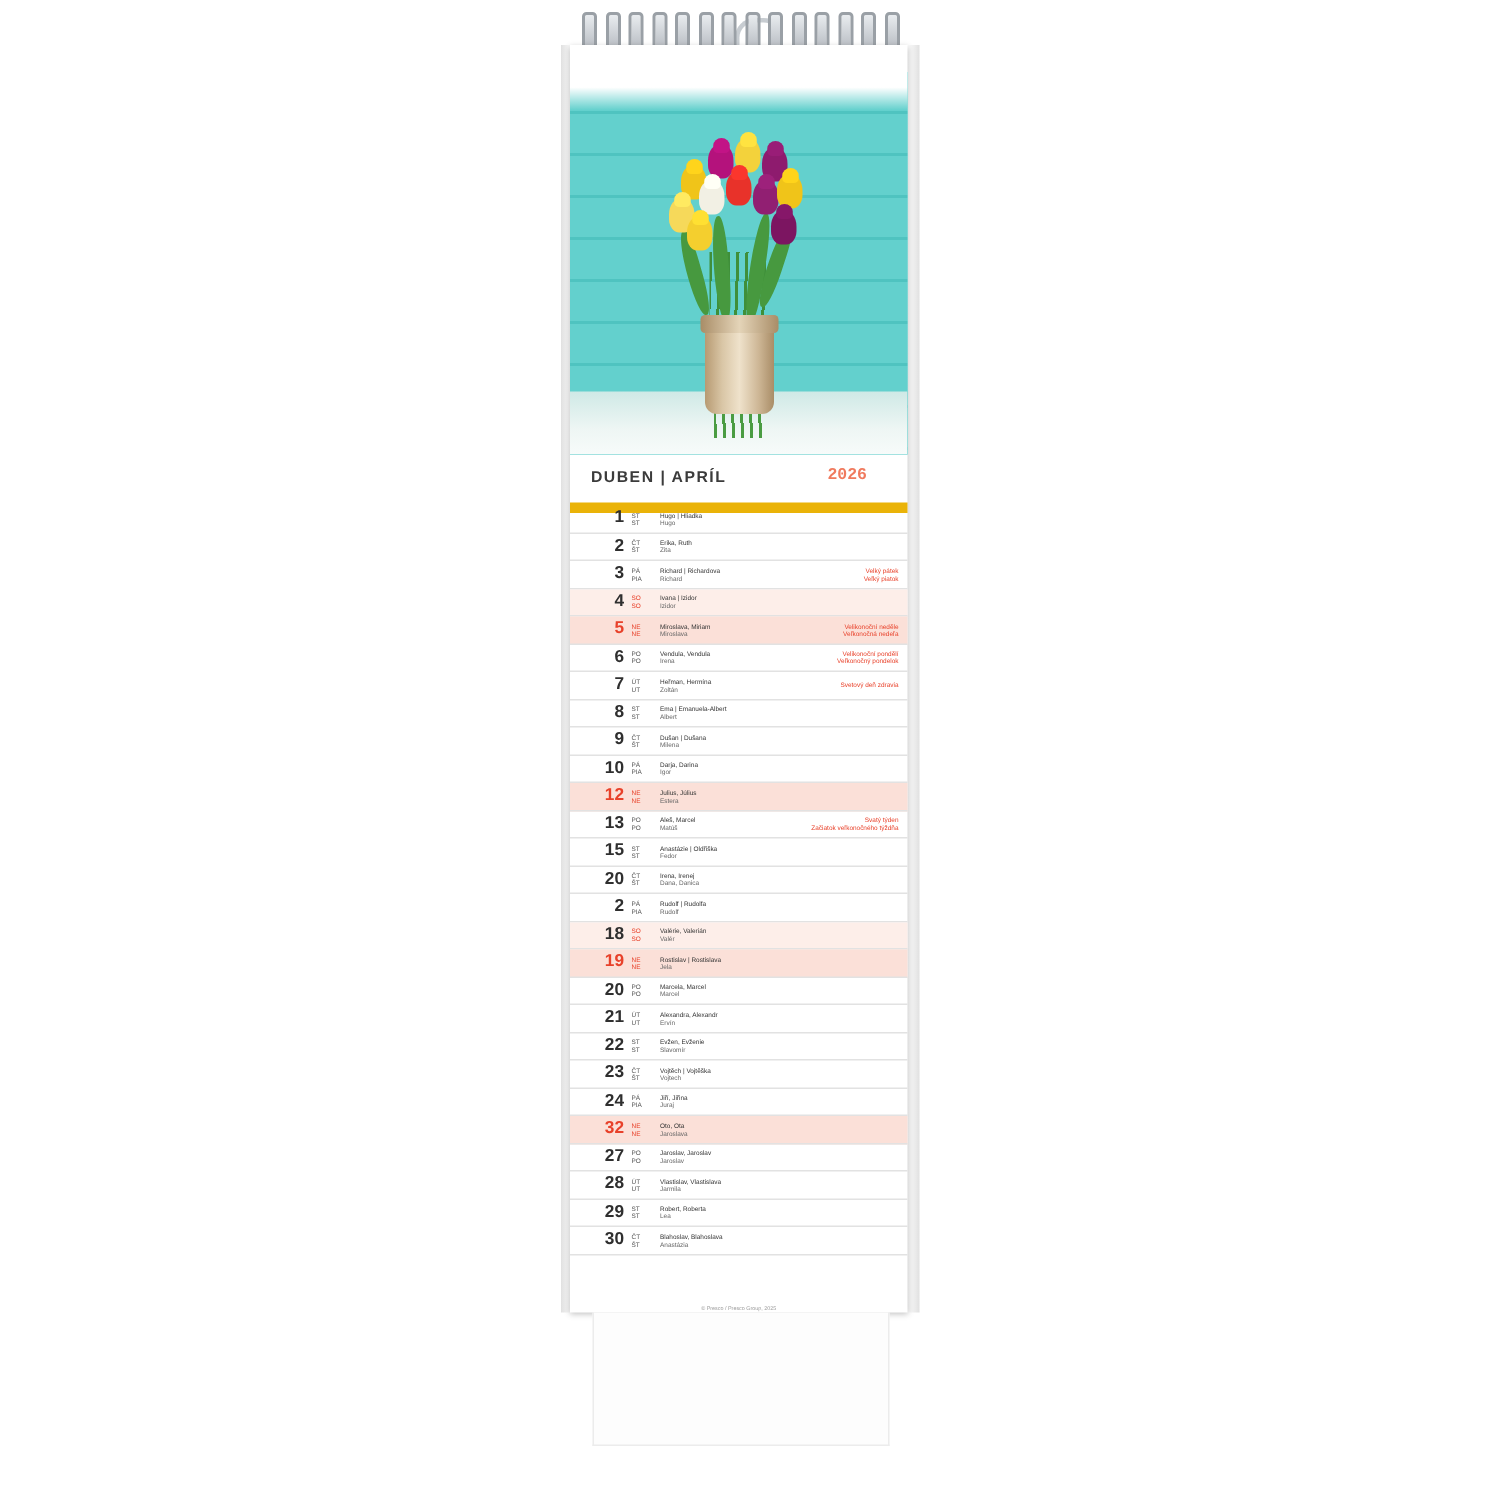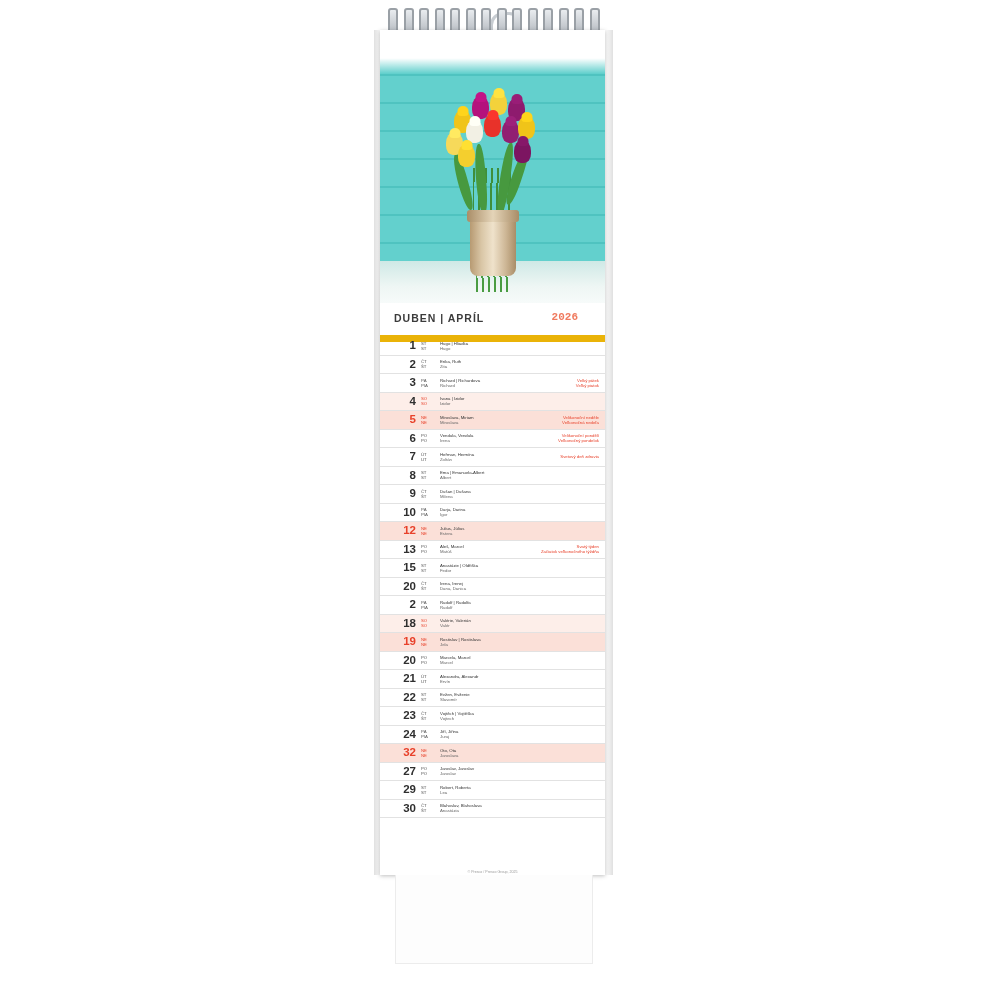--- a/index.html
+++ b/index.html
@@ -489,20 +489,32 @@
           <div>PO</div>
           <div>PO</div>
         </div>
         <div class="names">
           <div>Jaroslav, Jaroslav</div>
           <div class="sk">Jaroslav</div>
         </div>
         <div class="right"></div>
       </div>
       <div class="row">
+        <div class="num">28</div>
+        <div class="dow">
+          <div>ÚT</div>
+          <div>UT</div>
+        </div>
+        <div class="names">
+          <div>Vlastislav, Vlastislava</div>
+          <div class="sk">Jarmila</div>
+        </div>
+        <div class="right"></div>
+      </div>
+      <div class="row">
         <div class="num">29</div>
         <div class="dow">
           <div>ST</div>
           <div>ST</div>
         </div>
         <div class="names">
           <div>Robert, Roberta</div>
           <div class="sk">Lea</div>
         </div>
         <div class="right"></div>

